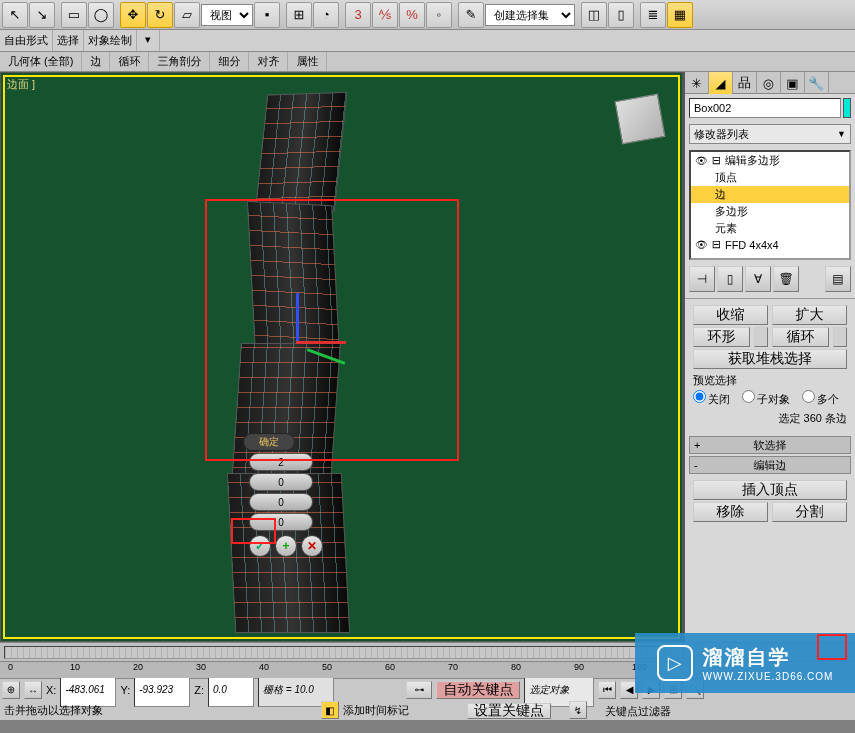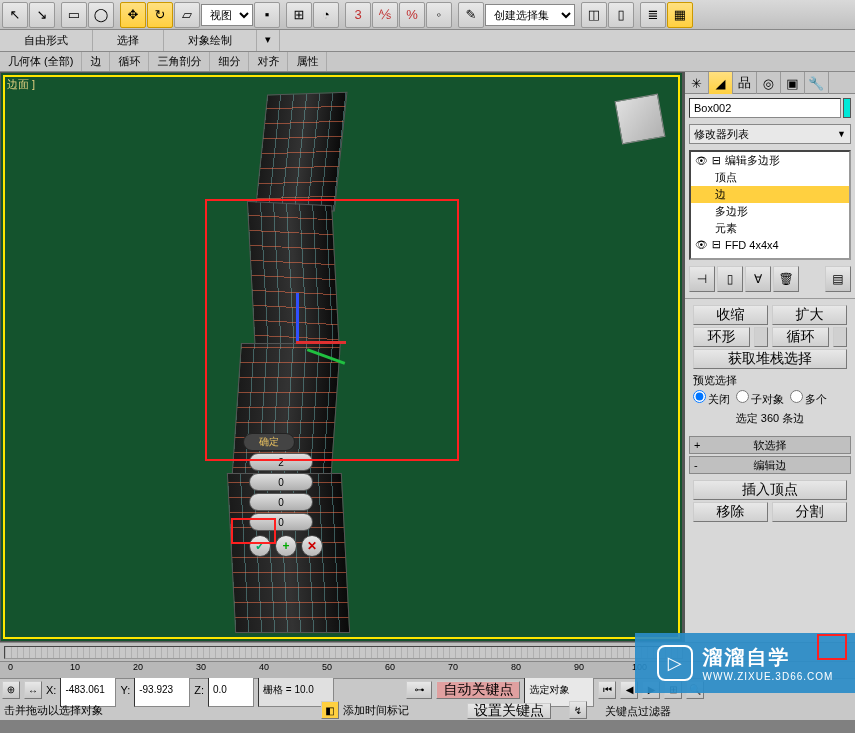--- a/index.html
+++ b/index.html
@@ -7,21 +7,21 @@
 
 
 .toolbar-row { display: flex; align-items: center; background: linear-gradient(#d9d9d9, #c0c0c0); border-bottom: 1px solid #888; height: 30px; padding: 0 2px; gap: 1px; }
 .tool-btn { width: 26px; height: 26px; border: 1px solid #999; background: linear-gradient(#e8e8e8, #d0d0d0); border-radius: 2px; display: flex; align-items: center; justify-content: center; font-size: 13px; cursor: pointer; }
 .tool-btn.highlighted { background: linear-gradient(#ffe080, #ffd040); border-color: #cc9900; }
 .tool-sep { width: 4px; height: 26px; }
 .tool-dropdown { height: 22px; border: 1px solid #888; background: #fff; padding: 0 4px; font-size: 11px; }
 
 
 .mode-tabs { display: flex; background: #d0d0d0; border-bottom: 1px solid #888; height: 22px; }
-.mode-tab { padding: 3px 24px; font-size: 11px; border-right: 1px solid #aaa; cursor: pointer; }
+.mode-tab { padding: 3px 4px; font-size: 11px; border-right: 1px solid #aaa; cursor: pointer; }
 
 
 .submode-row { display: flex; background: #c8c8c8; border-bottom: 1px solid #888; height: 20px; }
 .submode-item { padding: 2px 8px; font-size: 11px; border-right: 1px solid #aaa; cursor: pointer; }
 
 
 .main-area { display: flex; height: 570px; }
 .viewport { flex: 1; background: #14532d; position: relative; border: 1px solid #555; }
 .viewport::before { content: ""; position: absolute; inset: 2px; border: 2px solid #ffe600; pointer-events: none; }
 .viewport-label { position: absolute; top: 4px; left: 6px; color: #e0d080; font-size: 11px; z-index: 5; }
@@ -75,34 +75,34 @@
 .sbtn { width: 26px; height: 26px; border: 1px outset #ccc; background: linear-gradient(#e8e8e8,#c8c8c8); display: flex; align-items: center; justify-content: center; font-size: 12px; }
 .sbtn.last { margin-left: auto; }
 .rollout-bar { background: #c0c0c0; border: 1px solid #888; margin: 2px 4px 0 4px; height: 18px; display: flex; align-items: center; justify-content: center; font-size: 11px; cursor: pointer; position: relative; }
 .rollout-bar .plus { position: absolute; left: 4px; }
 .roll-body { padding: 4px 8px; font-size: 11px; }
 .btn-pair { display: flex; gap: 4px; margin: 2px 0; }
 .pbtn { flex: 1; height: 20px; border: 1px outset #ccc; background: linear-gradient(#e8e8e8,#d0d0d0); display: flex; align-items: center; justify-content: center; font-size: 14px; cursor: pointer; }
 .wide-btn { width: 100%; }
 .spin-sq { width: 14px; height: 20px; border: 1px outset #ccc; background: #d0d0d0; }
 
-.radio-row { display: flex; gap: 6px; margin: 2px 0; font-size: 11px; align-items: center; }
+.radio-row { display: flex; gap: 12px; margin: 2px 0; font-size: 11px; align-items: center; }
 .radio-row input { margin-right: 2px; }
 
-.info-line { text-align: center; font-size: 11px; margin: 4px 0; }
+.info-line { text-align: right; font-size: 11px; margin: 4px 0; }
 
 
 .time-slider { height: 20px; background: #c0c0c0; border-top: 1px solid #888; border-bottom: 1px solid #888; position: relative; }
 .time-track { position: absolute; left: 4px; right: 172px; top: 3px; height: 13px; background: repeating-linear-gradient(90deg, #b0b0b0 0, #b0b0b0 1px, #c8c8c8 1px, #c8c8c8 6px); border: 1px inset #999; }
 .time-ticks { height: 16px; background: #b8b8b8; position: relative; font-size: 9px; }
 .tick { position: absolute; top: 0; font-size: 9px; }
 
 .status-bar { display: flex; align-items: center; background: #c8c8c8; height: 22px; border-top: 1px solid #888; font-size: 11px; gap: 4px; padding-left: 2px; }
 .sb-btn { width: 18px; height: 18px; border: 1px outset #ccc; background: linear-gradient(#e8e8e8,#c8c8c8); display: flex; align-items: center; justify-content: center; font-size: 10px; }
-.sb-field { height: 18px; border: 1px inset #888; background: #fff; padding: 16px 4px; display: flex; align-items: center; font-size: 10px; }
+.sb-field { height: 18px; border: 1px inset #888; background: #fff; padding: 16px 4px; display: flex; align-items: center; font-size: 10px; font-style: italic; }
 .sb-label { font-size: 11px; }
 
 .prompt-bar { display: flex; align-items: center; background: #c8c8c8; height: 20px; font-size: 11px; padding-left: 4px; gap: 8px; }
 
 
 .watermark { position: absolute; right: 0; bottom: 40px; width: 220px; height: 60px; background: rgba(42,140,200,.92); color: #fff; display: flex; align-items: center; justify-content: center; gap: 10px; z-index: 100; font-size: 11px; }
 .watermark-logo { width: 36px; height: 36px; border: 2px solid #fff; border-radius: 8px; display: flex; align-items: center; justify-content: center; font-size: 18px; }
 .watermark-text .big { font-size: 20px; font-weight: bold; letter-spacing: 2px; }
 .watermark-text .small { font-size: 10px; letter-spacing: 1px; }
 

